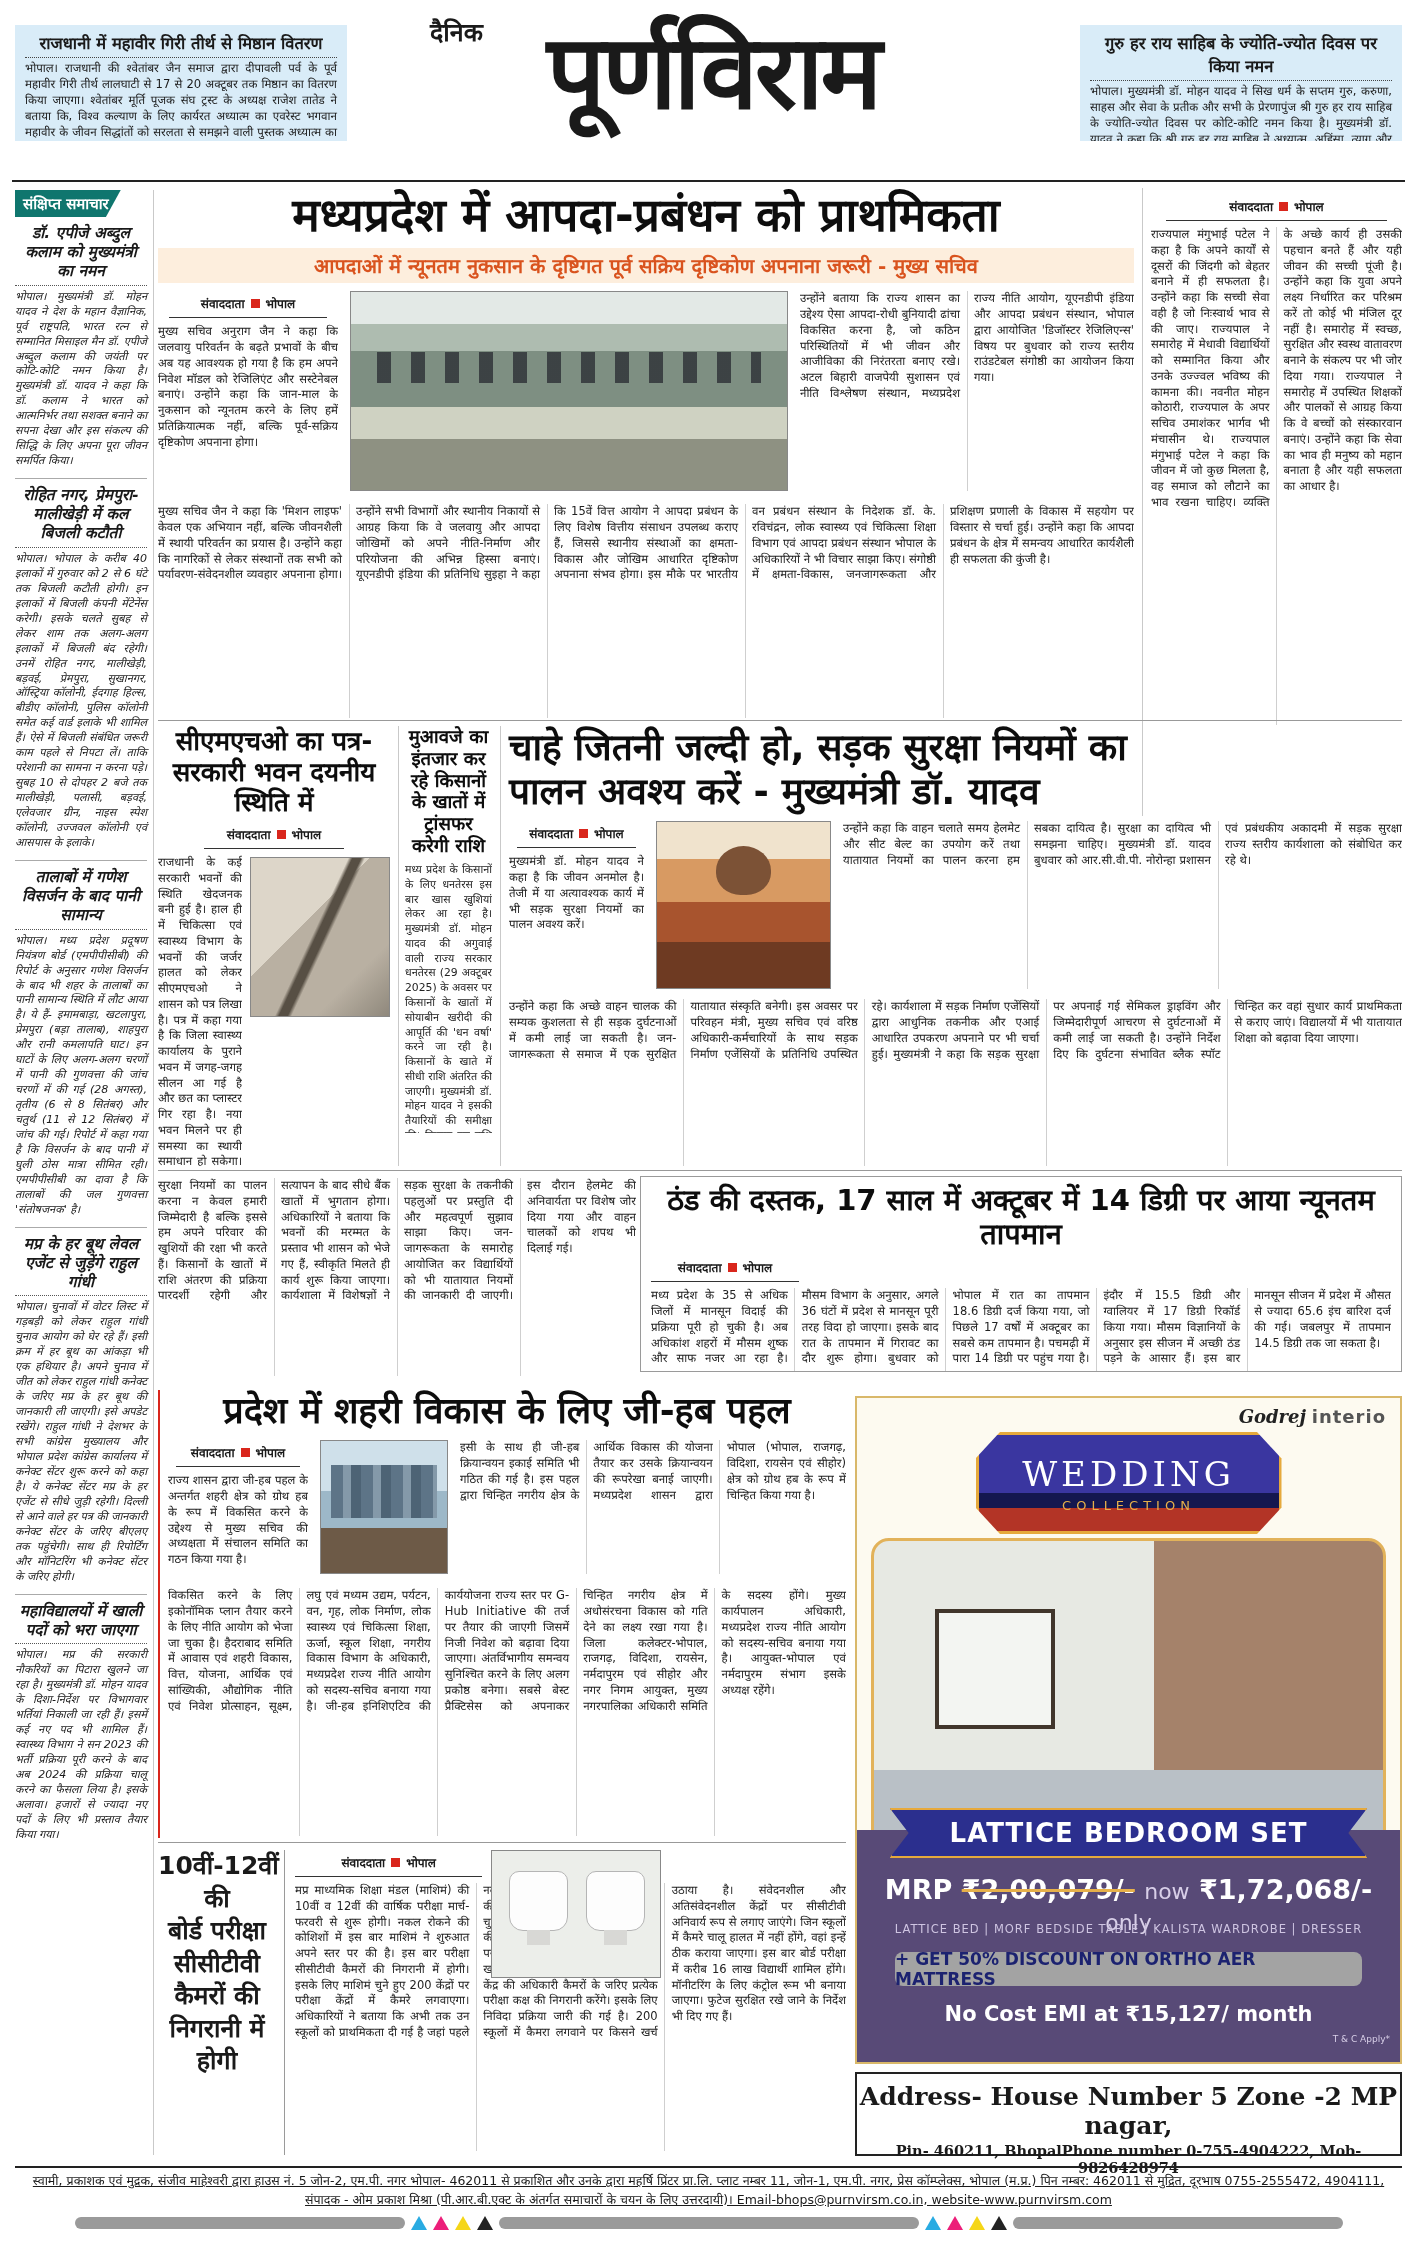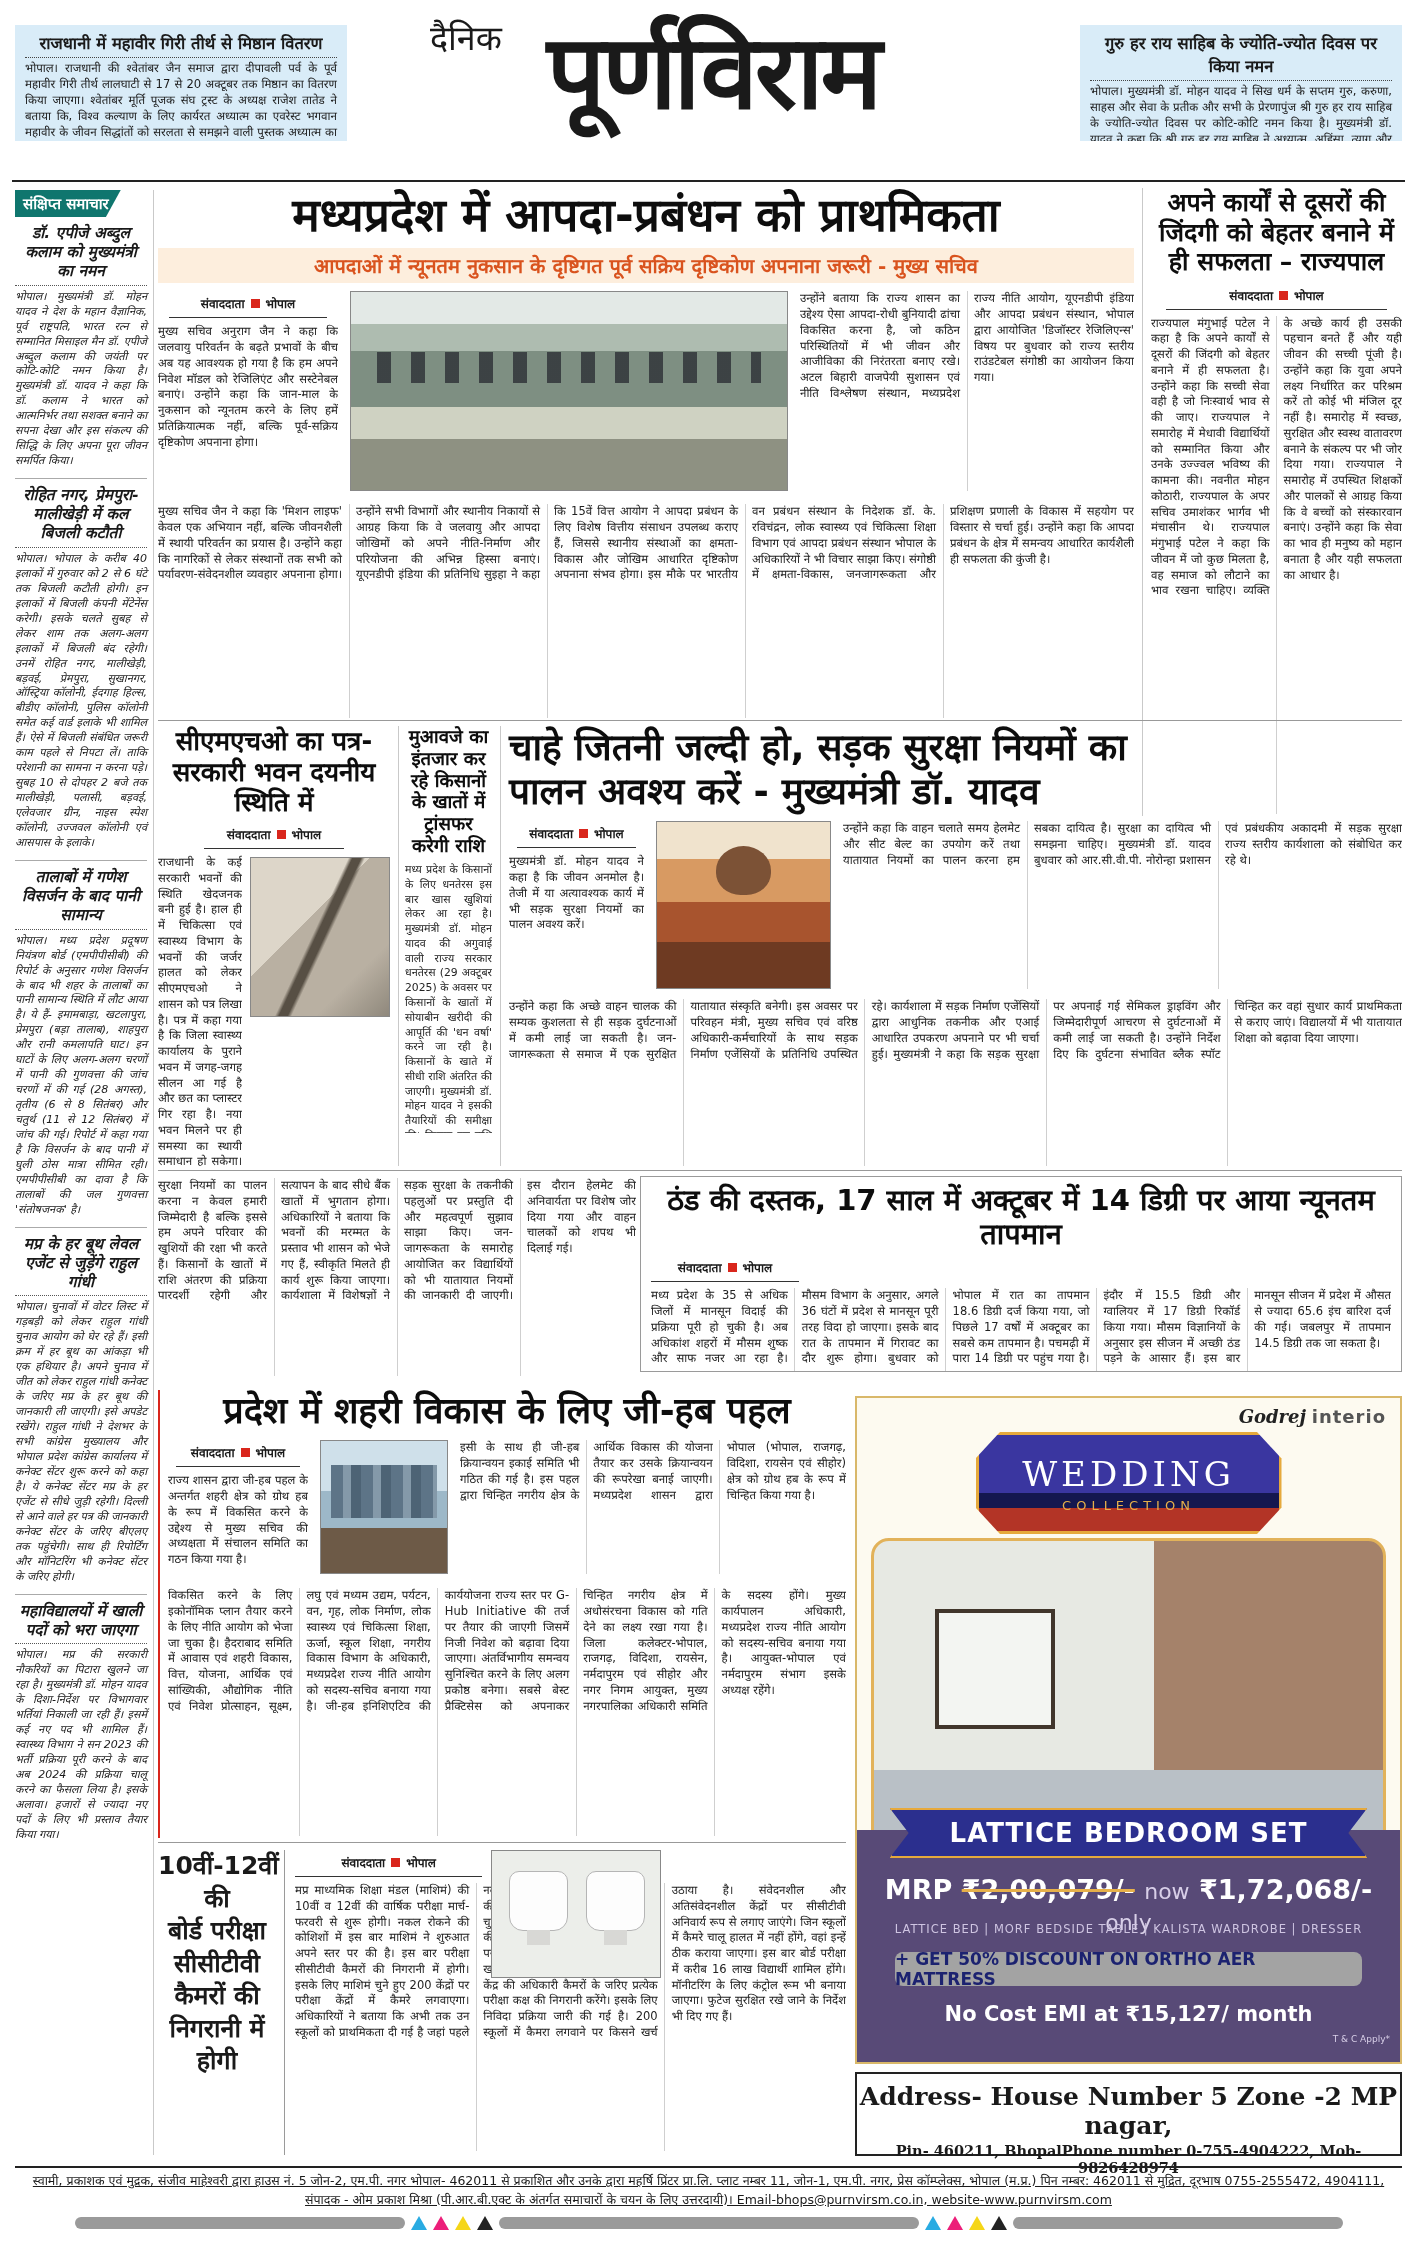--- a/index.html
+++ b/index.html
@@ -4,21 +4,21 @@
 <style>
   html,body{margin:0;padding:0;background:#e9e9e9;}
   #page{position:relative;width:1417px;height:2251px;margin:0 auto;background:#ffffff;
         font-family:"DejaVu Sans",sans-serif;color:#1a1a1a;overflow:hidden;}
   .abs{position:absolute;}
   
   .brief{background:#d9ecf8;padding:6px 10px;box-sizing:border-box;overflow:hidden;}
   .brief-h{font-weight:700;font-size:16.5px;text-align:center;border-bottom:1px dotted #444;padding-bottom:3px;margin-bottom:3px;}
   .brief-b{font-size:11.6px;text-align:justify;line-height:1.38;}
   .masthead{text-align:center;}
-  .mh-daily{position:absolute;left:78px;top:14px;font-size:34px;font-weight:400;}
+  .mh-daily{position:absolute;left:78px;top:14px;font-size:25px;font-weight:700;}
   .mh-title{position:absolute;left:0;right:0;top:18px;font-size:103px;font-weight:900;letter-spacing:-3px;line-height:1.05;}
   .datestrip{position:absolute;left:42px;right:10px;top:126px;height:27px;border:1px solid #e08c1e;border-radius:14px;
              background:linear-gradient(#ffe88a,#ffd43d);display:flex;align-items:center;}
   .ds-site{font-family:"DejaVu Serif",serif;font-weight:700;font-size:14px;margin-left:70px;color:#222;}
   .ds-date{font-weight:700;font-size:13.5px;margin-left:auto;margin-right:90px;}
   .ds-pg{position:absolute;right:8px;top:1px;width:23px;height:23px;border:2px solid #333;border-radius:50%;
          background:#ffd43d;font-size:15px;font-weight:700;text-align:center;line-height:23px;box-sizing:border-box;}
   .toprule{left:12px;right:12px;top:180px;height:2px;background:#222;}
   
   .byline{font-size:12px;font-weight:700;display:flex;align-items:center;justify-content:center;gap:6px;
@@ -155,21 +155,20 @@
           </div>
         <div class="body-txt" style="height:168px;">मुख्य सचिव अनुराग जैन ने कहा कि जलवायु परिवर्तन के बढ़ते प्रभावों के बीच अब यह आवश्यक हो गया है कि हम अपने निवेश मॉडल को रेजिलिएंट और सस्टेनेबल बनाएं। उन्होंने कहा कि जान-माल के नुकसान को न्यूनतम करने के लिए हमें प्रतिक्रियात्मक नहीं, बल्कि पूर्व-सक्रिय दृष्टिकोण अपनाना होगा।</div>
       </div>
       <div class="photo photo-meeting" style="position:relative;width:438px;height:200px;"></div>
       <div class="body-txt cols" style="flex:1;column-count:2;height:200px;">उन्होंने बताया कि राज्य शासन का उद्देश्य ऐसा आपदा-रोधी बुनियादी ढांचा विकसित करना है, जो कठिन परिस्थितियों में भी जीवन और आजीविका की निरंतरता बनाए रखे। अटल बिहारी वाजपेयी सुशासन एवं नीति विश्लेषण संस्थान, मध्यप्रदेश राज्य नीति आयोग, यूएनडीपी इंडिया और आपदा प्रबंधन संस्थान, भोपाल द्वारा आयोजित 'डिजॉस्टर रेजिलिएन्स' विषय पर बुधवार को राज्य स्तरीय राउंडटेबल संगोष्ठी का आयोजन किया गया।</div>
     </div>
     <div class="body-txt cols" style="column-count:5;height:272px;margin-top:8px;">मुख्य सचिव जैन ने कहा कि 'मिशन लाइफ' केवल एक अभियान नहीं, बल्कि जीवनशैली में स्थायी परिवर्तन का प्रयास है। उन्होंने कहा कि नागरिकों से लेकर संस्थानों तक सभी को पर्यावरण-संवेदनशील व्यवहार अपनाना होगा। उन्होंने सभी विभागों और स्थानीय निकायों से आग्रह किया कि वे जलवायु और आपदा जोखिमों को अपने नीति-निर्माण और परियोजना की अभिन्न हिस्सा बनाएं। यूएनडीपी इंडिया की प्रतिनिधि सुइहा ने कहा कि 15वें वित्त आयोग ने आपदा प्रबंधन के लिए विशेष वित्तीय संसाधन उपलब्ध कराए हैं, जिससे स्थानीय संस्थाओं का क्षमता-विकास और जोखिम आधारित दृष्टिकोण अपनाना संभव होगा। इस मौके पर भारतीय वन प्रबंधन संस्थान के निदेशक डॉ. के. रविचंद्रन, लोक स्वास्थ्य एवं चिकित्सा शिक्षा विभाग एवं आपदा प्रबंधन संस्थान भोपाल के अधिकारियों ने भी विचार साझा किए। संगोष्ठी में क्षमता-विकास, जनजागरूकता और प्रशिक्षण प्रणाली के विकास में सहयोग पर विस्तार से चर्चा हुई। उन्होंने कहा कि आपदा प्रबंधन के क्षेत्र में समन्वय आधारित कार्यशैली ही सफलता की कुंजी है।</div>
   </div>
 
   <div class="abs" style="left:1142px;top:188px;width:260px;height:628px;overflow:hidden;border-left:1px solid #c9c9c9;padding-left:8px;box-sizing:border-box;">
-    <div class="hl" style="font-size:25px;">अपने कार्यों से दूसरों की जिंदगी को बेहतर बनाने में ही सफलता – राज्यपाल</div>
     <div class="byline" style="margin-top:6px;">
         <span>संवाददाता</span>
         <span class="sq"></span>
         <span>भोपाल</span>
       </div>
     <div class="body-txt cols" style="column-count:2;height:498px;">राज्यपाल मंगुभाई पटेल ने कहा है कि अपने कार्यों से दूसरों की जिंदगी को बेहतर बनाने में ही सफलता है। उन्होंने कहा कि सच्ची सेवा वही है जो निःस्वार्थ भाव से की जाए। राज्यपाल ने समारोह में मेधावी विद्यार्थियों को सम्मानित किया और उनके उज्ज्वल भविष्य की कामना की। नवनीत मोहन कोठारी, राज्यपाल के अपर सचिव उमाशंकर भार्गव भी मंचासीन थे। राज्यपाल मंगुभाई पटेल ने कहा कि जीवन में जो कुछ मिलता है, वह समाज को लौटाने का भाव रखना चाहिए। व्यक्ति के अच्छे कार्य ही उसकी पहचान बनते हैं और यही जीवन की सच्ची पूंजी है। उन्होंने कहा कि युवा अपने लक्ष्य निर्धारित कर परिश्रम करें तो कोई भी मंजिल दूर नहीं है। समारोह में स्वच्छ, सुरक्षित और स्वस्थ वातावरण बनाने के संकल्प पर भी जोर दिया गया। राज्यपाल ने समारोह में उपस्थित शिक्षकों और पालकों से आग्रह किया कि वे बच्चों को संस्कारवान बनाएं। उन्होंने कहा कि सेवा का भाव ही मनुष्य को महान बनाता है और यही सफलता का आधार है।</div>
   </div>
 
   <div class="abs" style="left:158px;top:720px;width:1244px;height:1px;background:#999;"></div>
 

